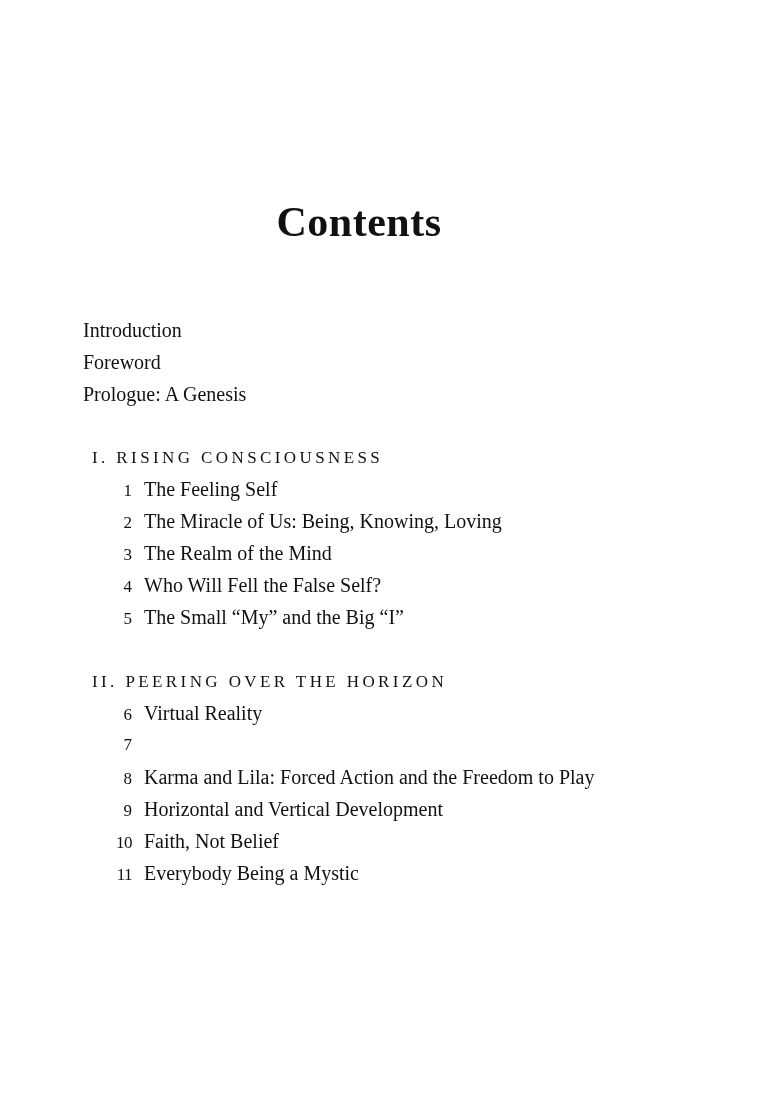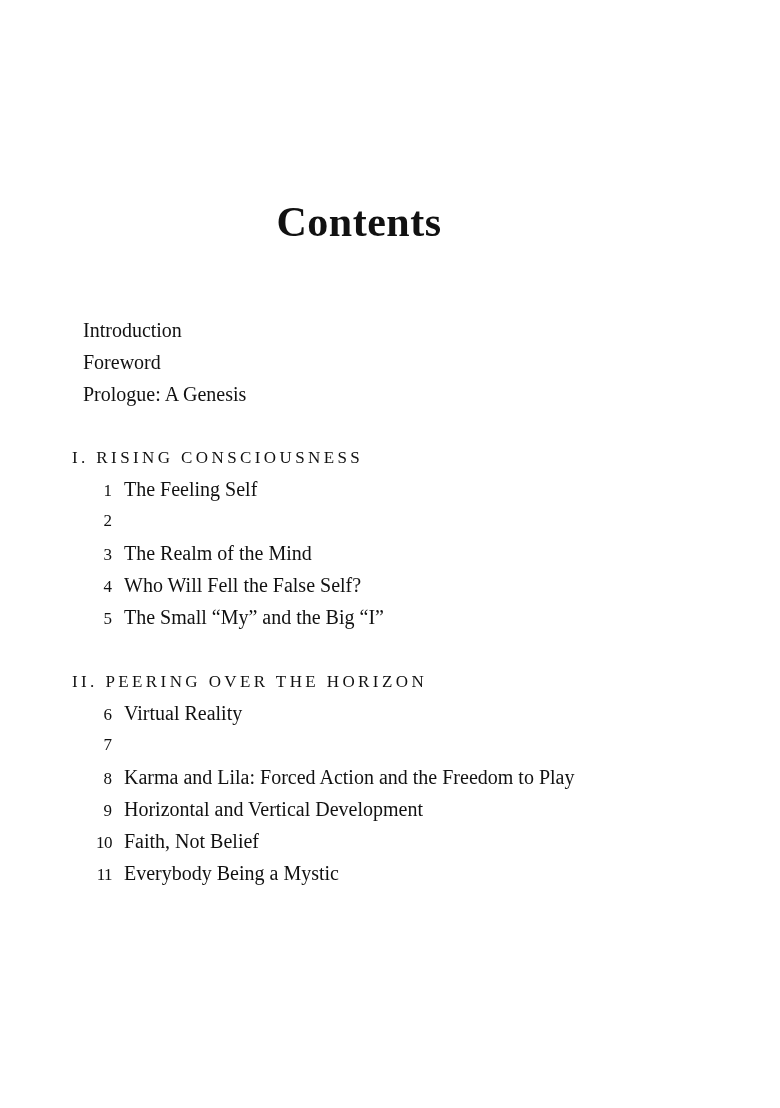--- a/index.html
+++ b/index.html
@@ -32,21 +32,21 @@
       top: 314px;
     }
     .fm-item {
       font-size: 20px;
       line-height: 32px;
       height: 32px;
       white-space: nowrap;
     }
     .part {
       position: absolute;
-      left: 72px;
+      left: 92px;
     }
     .part-heading {
       font-size: 17px;
       letter-spacing: 3.4px;
       line-height: 30px;
       height: 30px;
       white-space: nowrap;
     }
     .chapter {
       display: flex;
@@ -85,20 +85,21 @@
 </div>
 
 <div class="part" id="part-1">
   <div class="part-heading">I. RISING CONSCIOUSNESS</div>
   <div class="chapter">
     <span class="ch-num">1</span>
     <span class="ch-title">The Feeling Self</span>
   </div>
   <div class="chapter">
     <span class="ch-num">2</span>
+    <span class="ch-title">The Miracle of Us: Being, Knowing, Loving</span>
   </div>
   <div class="chapter">
     <span class="ch-num">3</span>
     <span class="ch-title">The Realm of the Mind</span>
   </div>
   <div class="chapter">
     <span class="ch-num">4</span>
     <span class="ch-title">Who Will Fell the False Self?</span>
   </div>
   <div class="chapter">

